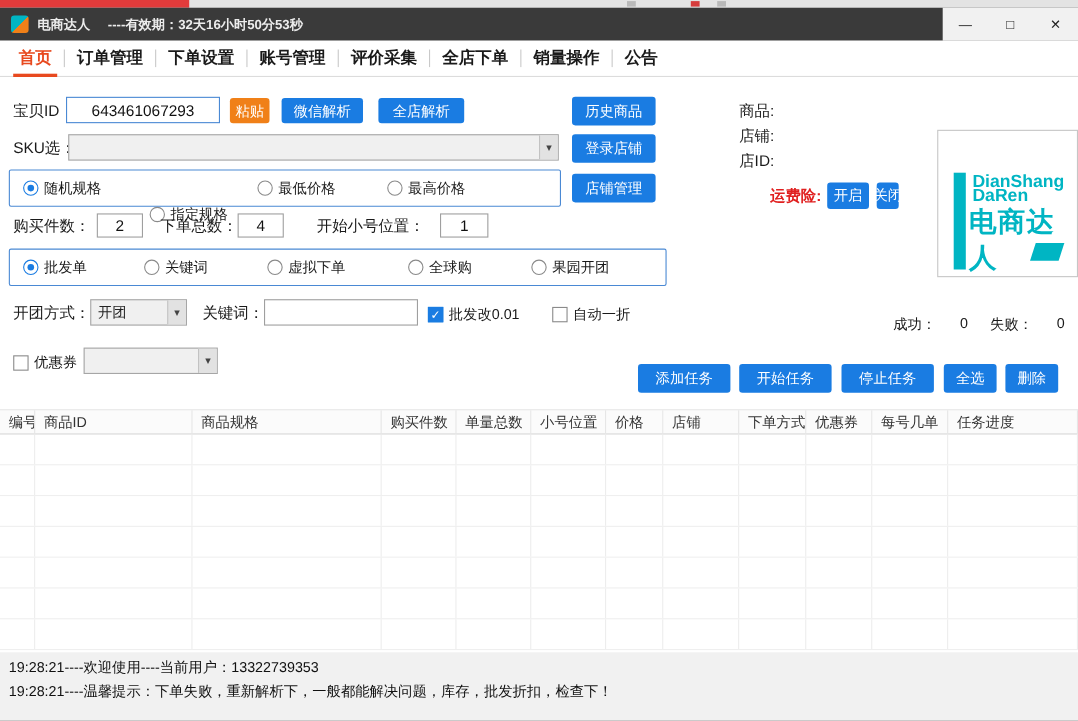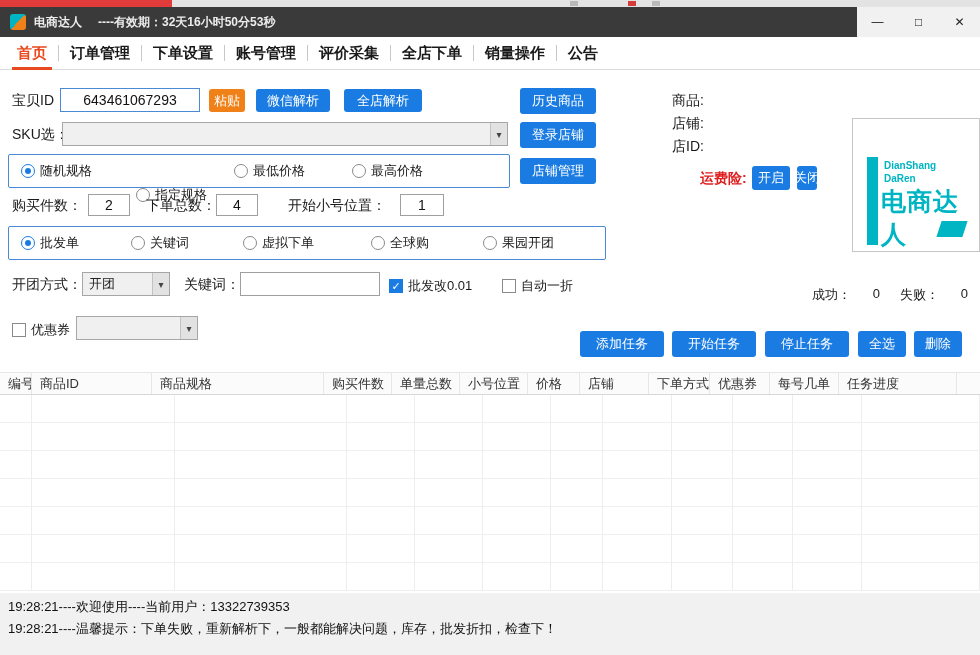--- a/index.html
+++ b/index.html
@@ -45,21 +45,21 @@
   .radio.on .rdot::after{content:"";position:absolute;left:3px;top:3px;width:6px;height:6px;border-radius:50%;background:var(--accent);}
   .check{display:flex;align-items:center;gap:5px;font-size:13px;color:#1a1a1a;white-space:nowrap;}
   .cbox{width:14px;height:14px;border:1px solid #8a8a8a;background:#fff;display:flex;align-items:center;justify-content:center;font-size:11px;color:#fff;flex:0 0 auto;}
   .check .cbox .mark{display:none;}
   .check.on .cbox{background:var(--accent);border-color:var(--accent);}
   .check.on .cbox .mark{display:block;}
   .red-lbl{color:var(--red);font-weight:bold;font-size:14px;line-height:24px;}
   
   .logo-box{border:1px solid #c6c6c6;background:#fff;}
   .logo-bar{position:absolute;left:14px;top:38px;width:11px;height:88px;background:var(--teal);}
-  .logo-sub{position:absolute;left:31px;top:40px;font-size:10px;font-weight:bold;color:var(--teal);line-height:13px;}
+  .logo-sub{position:absolute;left:31px;top:40px;font-size:16px;font-weight:bold;color:var(--teal);line-height:13px;}
   .logo-big{position:absolute;left:28px;top:66px;font-size:25px;font-weight:bold;color:var(--teal);letter-spacing:1px;}
   .logo-para{position:absolute;left:86px;top:102px;width:26px;height:16px;background:var(--teal);transform:skewX(-18deg);}
   
   .stat-lbl{font-size:13px;color:#1a1a1a;}
   .stat-val{font-size:13px;color:#1a1a1a;text-align:right;display:inline-block;}
   
   .thead{position:absolute;left:0;top:302px;width:980px;height:23px;display:flex;background:#fbfbfb;border-top:1px solid #e6e6e6;border-bottom:1px solid #d8d8d8;}
   .thcell{font-size:13px;color:#333;line-height:22px;padding-left:8px;border-right:1px solid #e6e6e6;overflow:hidden;white-space:nowrap;flex:0 0 auto;}
   .tbody{position:absolute;left:0;top:325px;width:980px;height:198px;overflow:hidden;}
   .trow{display:flex;height:28px;border-bottom:1px solid #efefef;}
@@ -231,21 +231,21 @@
     <span class="abs stat-val" style="left:946px;top:216px;width:22px;">0</span>
 
     <div class="abs btn" style="left:580px;top:261px;width:84px;height:26px;">添加任务</div>
     <div class="abs btn" style="left:672px;top:261px;width:84px;height:26px;">开始任务</div>
     <div class="abs btn" style="left:765px;top:261px;width:84px;height:26px;">停止任务</div>
     <div class="abs btn" style="left:858px;top:261px;width:48px;height:26px;">全选</div>
     <div class="abs btn" style="left:914px;top:261px;width:48px;height:26px;">删除</div>
 
     <div class="thead">
       <div class="thcell" style="width:32px;">编号</div>
-      <div class="thcell" style="width:120px;">商品ID</div>
+      <div class="thcell" style="width:143px;">商品ID</div>
       <div class="thcell" style="width:172px;">商品规格</div>
       <div class="thcell" style="width:68px;">购买件数</div>
       <div class="thcell" style="width:68px;">单量总数</div>
       <div class="thcell" style="width:68px;">小号位置</div>
       <div class="thcell" style="width:52px;">价格</div>
       <div class="thcell" style="width:69px;">店铺</div>
       <div class="thcell" style="width:61px;">下单方式</div>
       <div class="thcell" style="width:60px;">优惠券</div>
       <div class="thcell" style="width:69px;">每号几单</div>
       <div class="thcell" style="width:118px;">任务进度</div>

